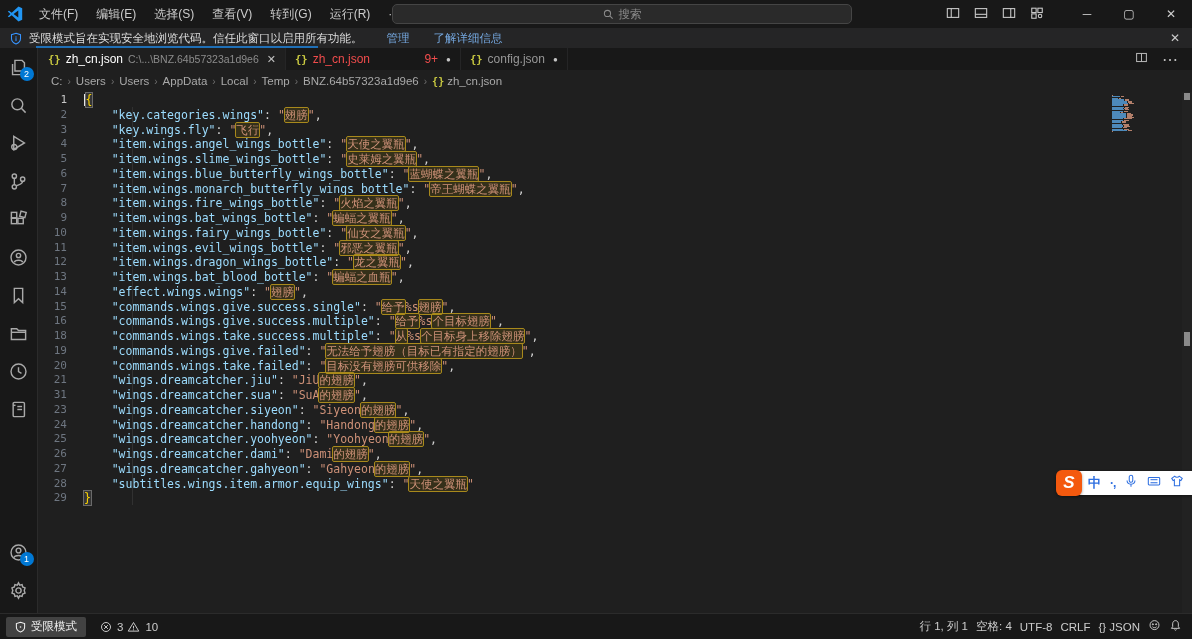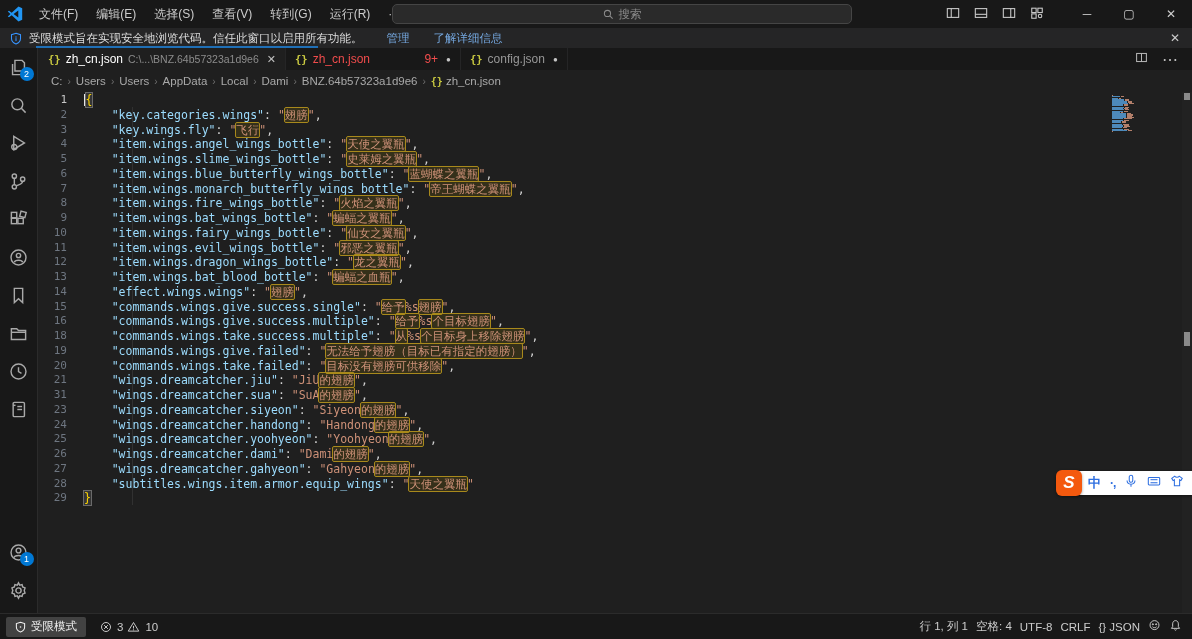--- a/index.html
+++ b/index.html
@@ -298,21 +298,21 @@
       <span class="crumb">C:</span>
       <span class="crumb-sep">›</span>
       <span class="crumb">Users</span>
       <span class="crumb-sep">›</span>
       <span class="crumb">Users</span>
       <span class="crumb-sep">›</span>
       <span class="crumb">AppData</span>
       <span class="crumb-sep">›</span>
       <span class="crumb">Local</span>
       <span class="crumb-sep">›</span>
-      <span class="crumb">Dami</span>
+      <span class="crumb">Temp</span>
       <span class="crumb-sep">›</span>
       <span class="crumb">BNZ.64b57323a1d9e6</span>
       <span class="crumb-sep">›</span>
       <span class="crumb"><span class="braces">{}</span>zh_cn.json</span>
     </div>
 
   <div class="editor">
     <div class="code-wrap" id="code-wrap">
       <div class="indent-guide" style="left:93px;"></div>
     <div class="code-line"><span class="ln active">1</span><span class="code"><span class="cursor"></span><span class="seg-bracket">{</span></span></div>

